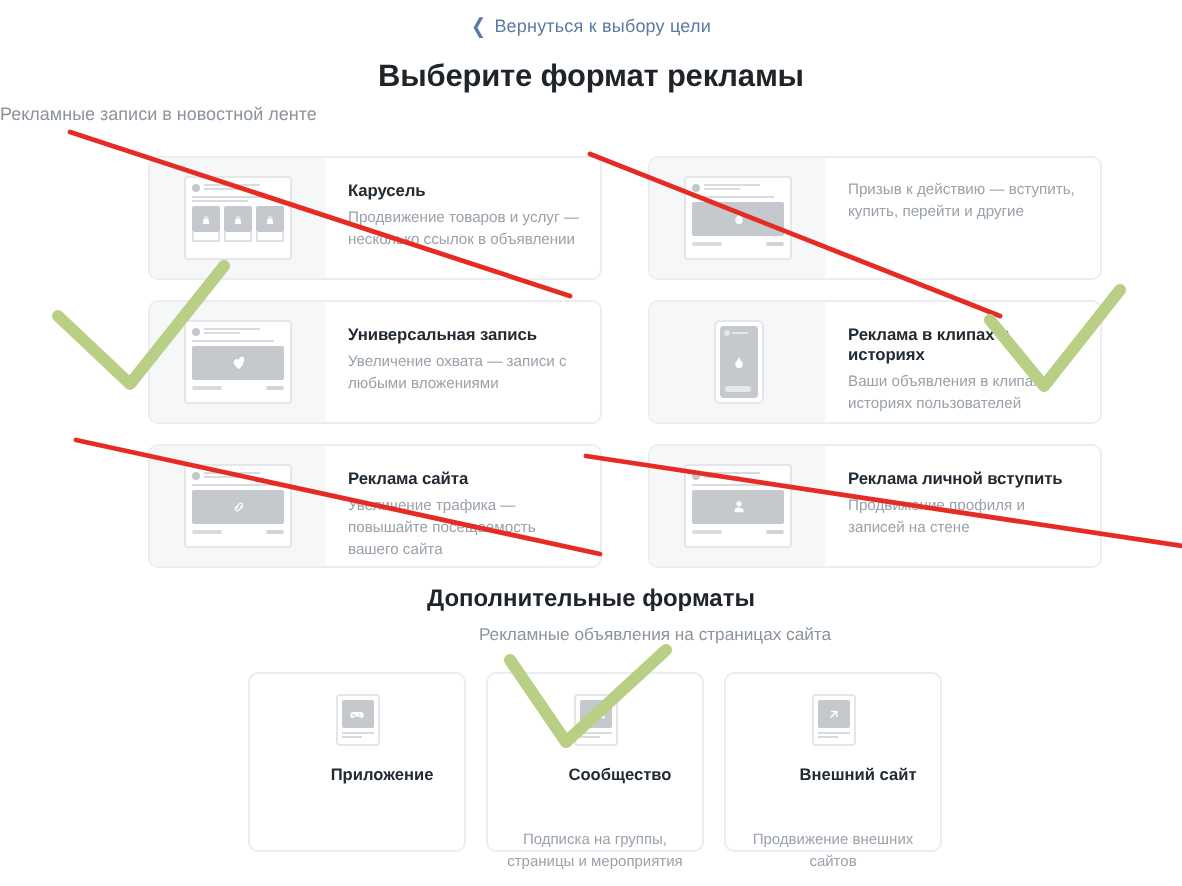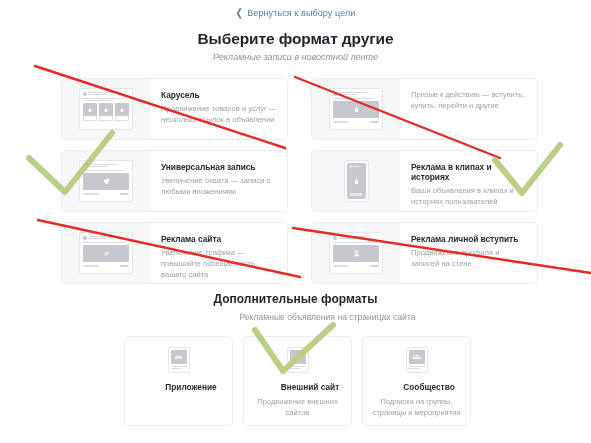--- a/index.html
+++ b/index.html
@@ -47,31 +47,29 @@
     font-size: 15.5px;
     font-weight: bold;
     color: #1e2429;
     letter-spacing: -0.1px;
   }
   .page-subtitle {
     position: absolute;
     top: 52px;
     left: 0;
     width: 591px;
-    text-align: center;
     font-size: 9px;
     color: #8b949c;
-    font-style: italic;
   }
 
   
   .formats-grid {
     position: absolute;
     top: 78px;
-    left: 61px;
+    left: 74px;
     width: 477px;
     display: grid;
     grid-template-columns: 227px 227px;
     grid-column-gap: 23px;
     grid-row-gap: 10px;
   }
   .fcard {
     display: flex;
     align-items: stretch;
     height: 62px;
@@ -306,21 +304,21 @@
     height: 1px;
     background: #d8dbdf;
     margin-bottom: 1px;
   }
   .eicon .ei-line.a { width: 100%; }
   .eicon .ei-line.b { width: 65%; }
   .ecard .etitle {
     font-size: 8.3px;
     font-weight: bold;
     color: #222b33;
-    margin-bottom: 5px;
+    margin-bottom: 23px;
     text-align: center;
     padding-left: 25px;
   }
   .ecard .edesc {
     font-size: 7.5px;
     color: #9aa2aa;
     line-height: 1.42;
     text-align: center;
     padding: 0 7px;
   }
@@ -335,21 +333,21 @@
   }
 </style>
 </head>
 <body>
 
 <div class="page">
 
   <div class="back-link">
     <span class="chev">❮</span><span>Вернуться к выбору цели</span>
   </div>
-  <div class="page-title">Выберите формат другие</div>
+  <div class="page-title">Выберите формат рекламы</div>
   <div class="page-subtitle">Рекламные записи в новостной ленте</div>
 
   <div class="formats-grid">
 
     <div class="fcard">
       <div class="thumb-wrap">
         <div class="post-thumb">
           <div class="pt-head">
             <div class="pt-ava"></div>
             <div class="pt-lines">
@@ -542,47 +540,47 @@
           <div class="ei-line a"></div>
             <div class="ei-line b"></div>
         </div>
       </div>
       <div class="etitle">Приложение</div>
     </div>
 
     <div class="ecard">
       <div class="eicon">
         <div class="ei-box">
+            <svg class="glyph" style="width:10px;height:10px" viewBox="0 0 24 24">
+              <path class="glyph" d="M12 10.5a2.3 2.3 0 1 0 0-4.6 2.3 2.3 0 0 0 0 4.6zM6.6 11.4a1.9 1.9 0 1 0 0-3.8 1.9 1.9 0 0 0 0 3.8zm10.8 0a1.9 1.9 0 1 0 0-3.8 1.9 1.9 0 0 0 0 3.8zM12 11.8c-2.4 0-4.6 1.2-4.6 2.8V17h9.2v-2.4c0-1.6-2.2-2.8-4.6-2.8zM5 12.6c-1.7 0-3.4.9-3.4 2V17H6v-2.4c0-.7.3-1.4.9-2-.6-.1-1.2 0-1.9 0zm14 0c-.6 0-1.2 0-1.9.1.6.5.9 1.2.9 1.9V17h4.4v-2.4c0-1.1-1.7-2-3.4-2z"></path>
+            </svg>
+          </div>
+        <div class="ei-lines">
+          <div class="ei-line a"></div>
+            <div class="ei-line b"></div>
+        </div>
+      </div>
+      <div class="etitle">Сообщество</div>
+      <div class="edesc">Подписка на группы, страницы и мероприятия</div>
+    </div>
+
+    <div class="ecard">
+      <div class="eicon">
+        <div class="ei-box">
             <svg class="glyph" style="width:9px;height:9px" viewBox="0 0 24 24">
               <path class="glyph" d="M8 14.6l6.2-6.2H9.6V6.4H18v8.4h-2V9.8l-6.2 6.2z"></path>
             </svg>
           </div>
         <div class="ei-lines">
           <div class="ei-line a"></div>
             <div class="ei-line b"></div>
         </div>
       </div>
       <div class="etitle">Внешний сайт</div>
       <div class="edesc">Продвижение внешних сайтов</div>
-    </div>
-
-    <div class="ecard">
-      <div class="eicon">
-        <div class="ei-box">
-            <svg class="glyph" style="width:10px;height:10px" viewBox="0 0 24 24">
-              <path class="glyph" d="M12 10.5a2.3 2.3 0 1 0 0-4.6 2.3 2.3 0 0 0 0 4.6zM6.6 11.4a1.9 1.9 0 1 0 0-3.8 1.9 1.9 0 0 0 0 3.8zm10.8 0a1.9 1.9 0 1 0 0-3.8 1.9 1.9 0 0 0 0 3.8zM12 11.8c-2.4 0-4.6 1.2-4.6 2.8V17h9.2v-2.4c0-1.6-2.2-2.8-4.6-2.8zM5 12.6c-1.7 0-3.4.9-3.4 2V17H6v-2.4c0-.7.3-1.4.9-2-.6-.1-1.2 0-1.9 0zm14 0c-.6 0-1.2 0-1.9.1.6.5.9 1.2.9 1.9V17h4.4v-2.4c0-1.1-1.7-2-3.4-2z"></path>
-            </svg>
-          </div>
-        <div class="ei-lines">
-          <div class="ei-line a"></div>
-            <div class="ei-line b"></div>
-        </div>
-      </div>
-      <div class="etitle">Сообщество</div>
-      <div class="edesc">Подписка на группы, страницы и мероприятия</div>
     </div>
   </div>
 
   <svg class="annotations" viewBox="0 0 591 443">
     <g id="strike-group">
         <line x1="35" y1="66" x2="285" y2="148" stroke="#e52b24" stroke-width="2.4" stroke-linecap="round"></line>
         <line x1="295" y1="77" x2="500" y2="158" stroke="#e52b24" stroke-width="2.4" stroke-linecap="round"></line>
         <line x1="38" y1="220" x2="300" y2="277" stroke="#e52b24" stroke-width="2.4" stroke-linecap="round"></line>
         <line x1="293" y1="228" x2="591" y2="273" stroke="#e52b24" stroke-width="2.4" stroke-linecap="round"></line>
       </g>

